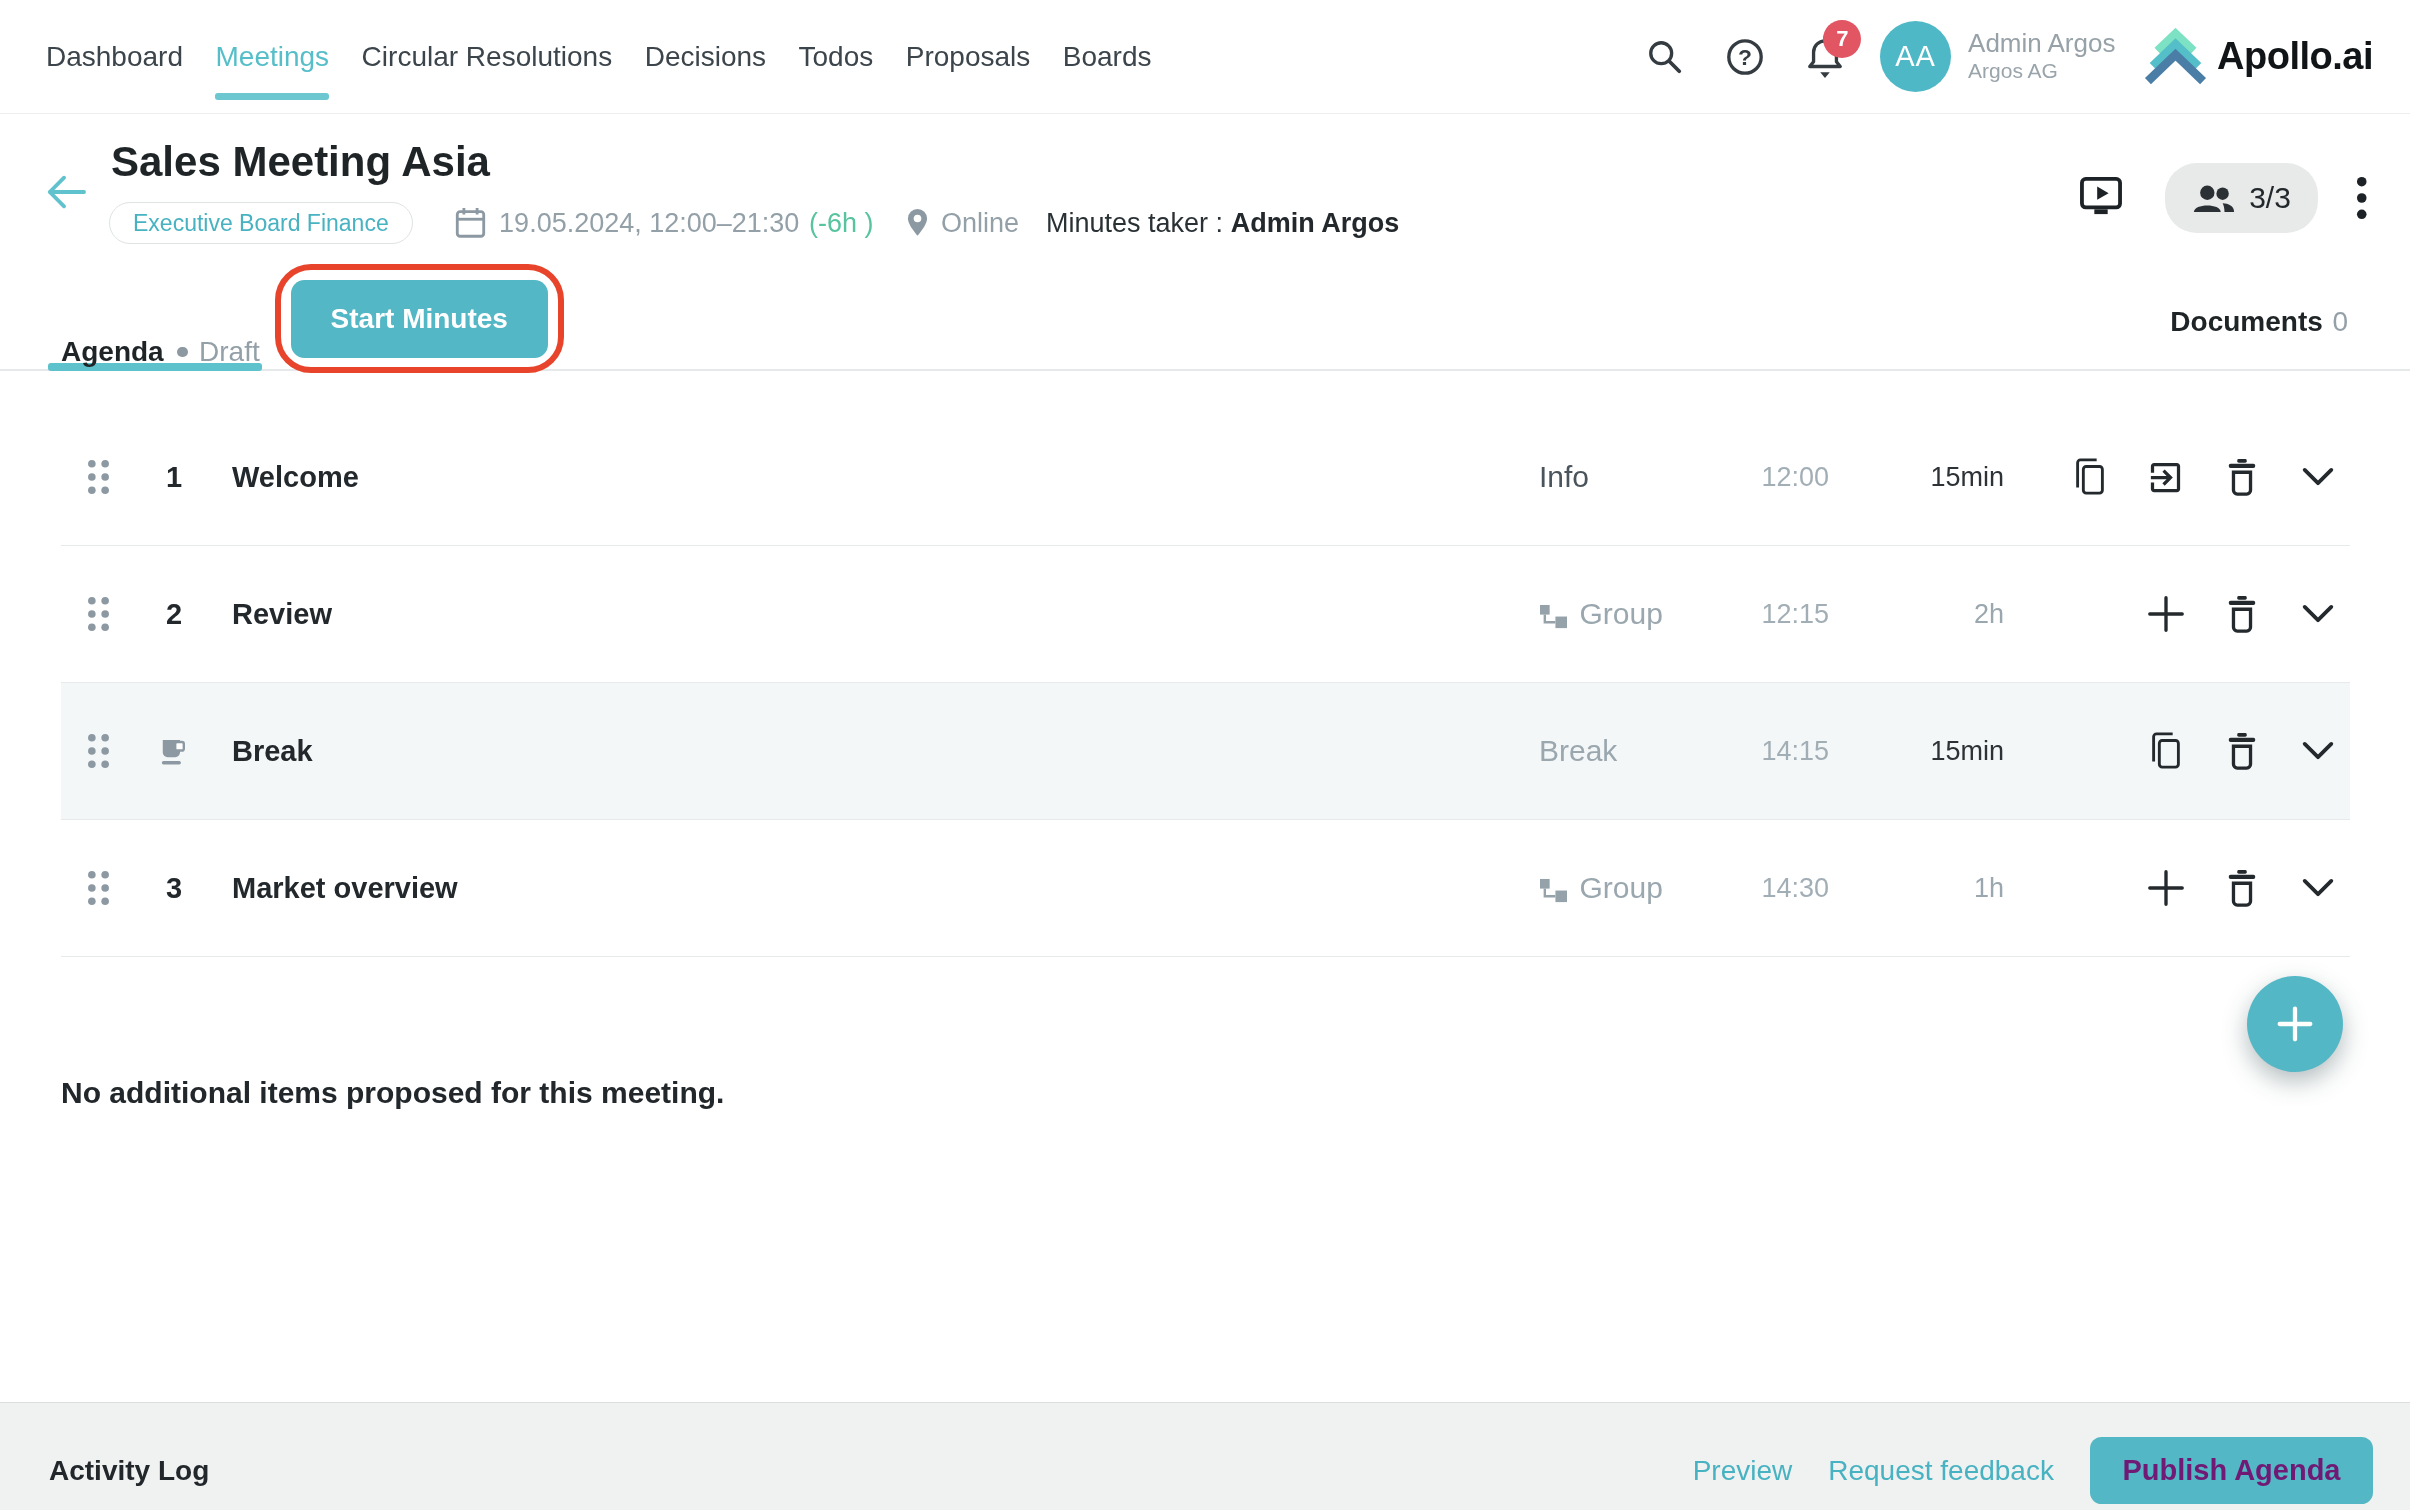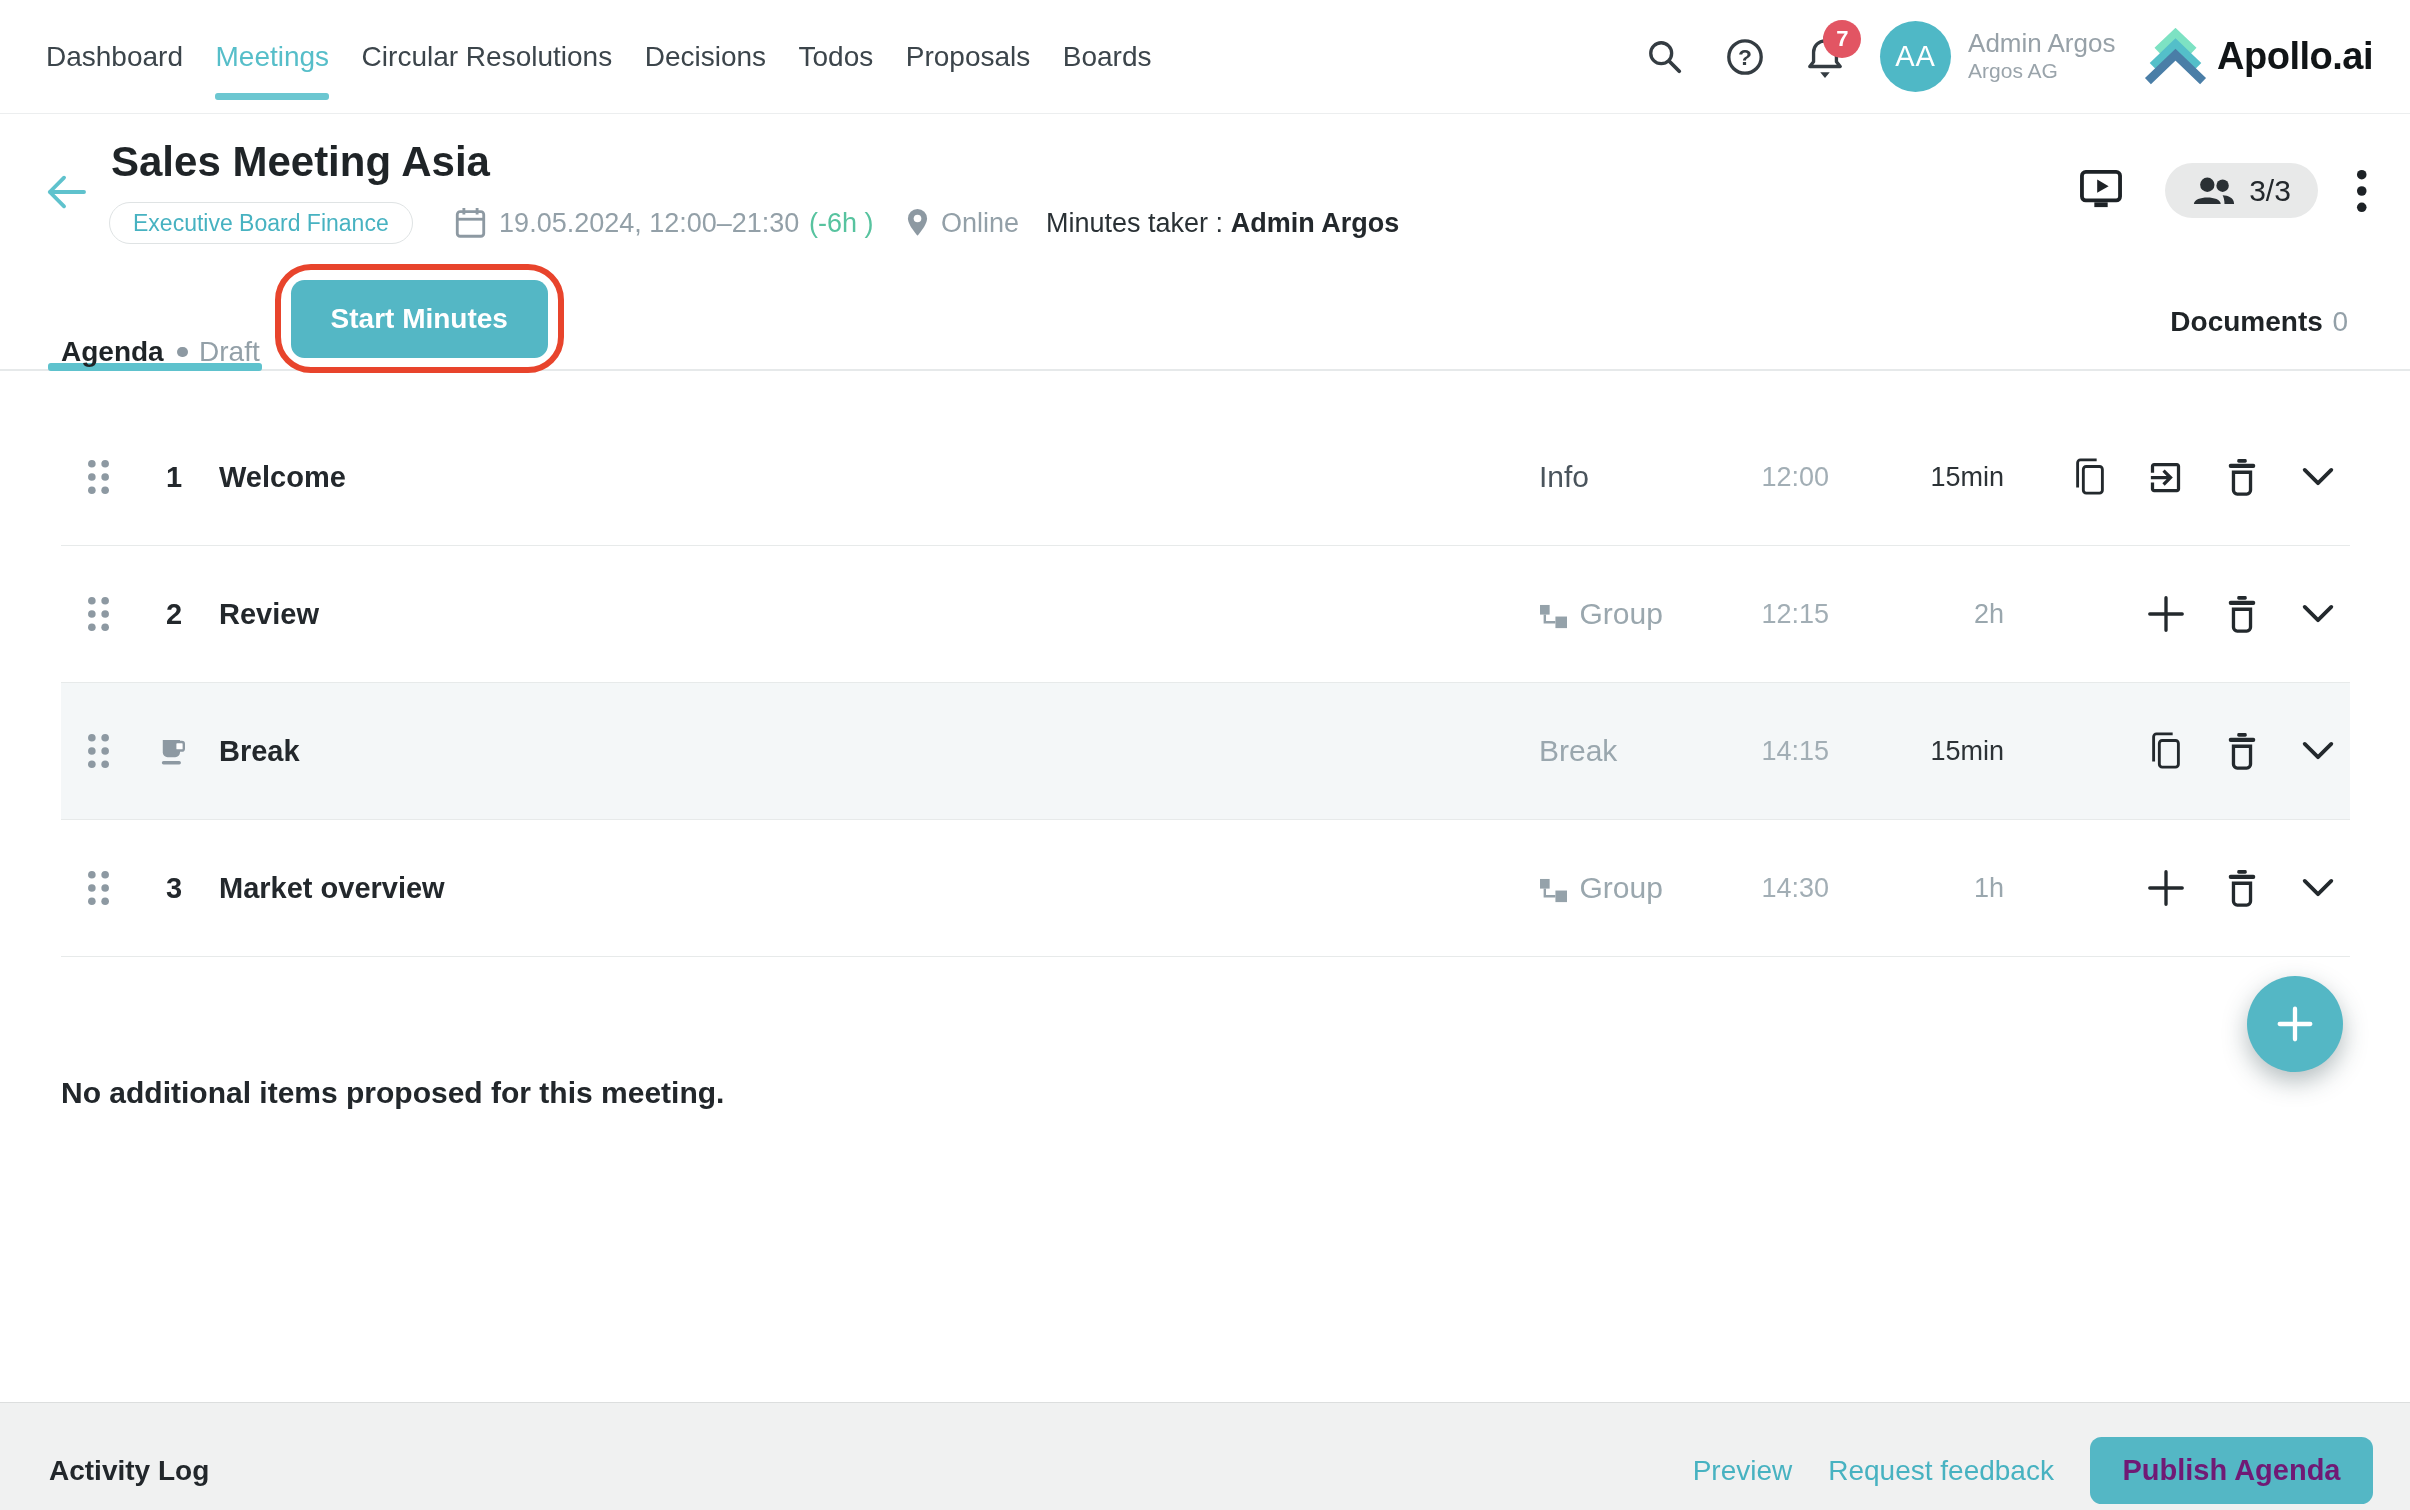--- a/index.html
+++ b/index.html
@@ -37,21 +37,21 @@
   .chip{border:1.9px solid #dfe3e4;border-radius:27px;padding:6.7px 23px;color:#47b2c1;font-size:23px;white-space:nowrap;}
   .meta-cal{margin-left:42px;}
   .meta-date{margin-left:13.4px;}
   .meta-tz{margin-left:9.6px;color:#57c39f;}
   .meta-pin{margin-left:31px;}
   .meta-loc{margin-left:11.5px;}
   .meta-taker{margin-left:27px;color:#2a3135;}
   .meta-taker-name{font-weight:700;color:#23282c;margin-left:7.6px;}
   .header-actions{position:absolute;right:40px;top:163px;display:flex;align-items:center;}
   .present-btn{width:48px;height:44px;cursor:pointer;}
-  .people-pill{margin-left:38px;height:55px;border-radius:32px;background:#e8e9e9;display:flex;
+  .people-pill{margin-left:38px;height:70px;border-radius:32px;background:#e8e9e9;display:flex;
     align-items:center;padding:0 27px;gap:13.4px;cursor:pointer;}
   .people-count{font-size:30px;color:#23282c;}
   .kebab{margin-left:34px;cursor:pointer;padding:3.8px;}
 
   
   .tabs-border{position:absolute;top:369px;left:0;right:0;height:1.9px;background:#e6e9ea;}
   .tab-underline{position:absolute;top:363px;left:48px;width:214px;height:7.6px;background:#5ec2cd;border-radius:2.9px;}
   .tab-agenda{position:absolute;left:61px;top:306px;font-size:28px;display:flex;align-items:center;cursor:pointer;margin-top:30px;}
   .tab-agenda .lbl{font-weight:700;color:#1f2427;}
   .dot{width:10.5px;height:10.5px;border-radius:50%;background:#8d99a2;margin:0 11.5px 0 13.4px;}
@@ -63,21 +63,21 @@
   .documents .lbl{font-weight:700;color:#1f2427;}
   .documents .cnt{color:#93a0a8;margin-left:9.6px;}
 
   
   .rows{position:absolute;top:371px;left:61px;right:61px;padding-top:38px;}
   .row{height:137px;display:flex;align-items:center;border-bottom:1.9px solid #e7eaea;padding-left:25px;box-sizing:border-box;}
   .row.highlight{background:#f4f7f8;}
   .row-handle{width:27px;cursor:grab;}
   .row-num{width:50px;margin-left:36px;text-align:center;font-size:29px;font-weight:700;color:#23282c;
     display:flex;align-items:center;justify-content:center;}
-  .row-title{flex:1;margin-left:20px;font-size:29px;font-weight:700;color:#23282c;}
+  .row-title{flex:1;margin-left:33px;font-size:29px;font-weight:700;color:#23282c;}
   .row-type{width:213px;padding-left:43px;box-sizing:border-box;font-size:30px;color:#9aa7ae;
     display:flex;align-items:flex-end;gap:11.5px;}
   .row-type.t-dark{color:#4a545c;}
   .row-time{width:172px;padding-right:52px;box-sizing:border-box;text-align:right;font-size:27px;color:#a2aeb5;}
   .row-dur{width:182px;padding-right:59px;box-sizing:border-box;text-align:right;font-size:27px;color:#9aa7ae;}
   .row-dur.d-dark{color:#2c3236;font-weight:500;}
   .row-icons{width:287px;display:flex;justify-content:flex-end;align-items:center;gap:34px;padding-right:11.5px;box-sizing:border-box;}
   .icon-btn{width:42px;height:44px;display:flex;align-items:center;justify-content:center;cursor:pointer;}
 
   .empty-note{position:absolute;left:61px;top:1076px;font-size:30px;font-weight:700;color:#22272b;}

